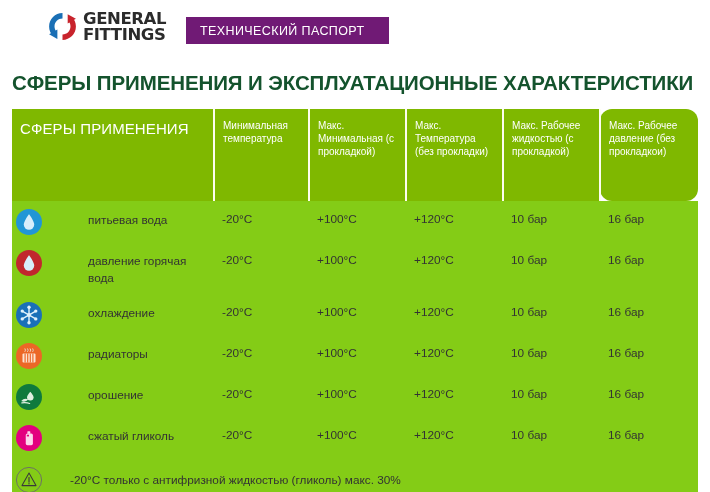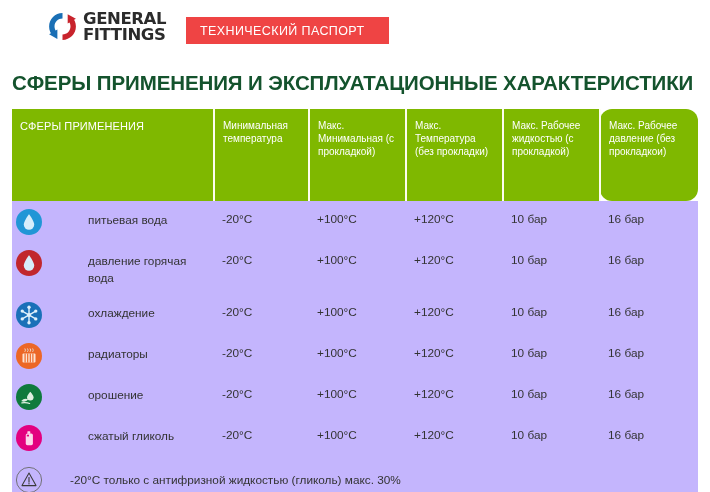--- a/index.html
+++ b/index.html
@@ -44,21 +44,21 @@
     font-size: 16.5px;
     letter-spacing: -0.4px;
     color: #2b2b2b;
   }
   .passport-bar {
     position: absolute;
     left: 186px;
     top: 17px;
     width: 203px;
     height: 27px;
-    background: #ef4444;
+    background: #701a75;
     display: flex;
     align-items: center;
   }
   .passport-bar span {
     color: #ffffff;
     font-size: 12.5px;
     letter-spacing: 0.4px;
     padding-left: 14px;
   }
 
@@ -91,25 +91,25 @@
     text-align: left;
     vertical-align: top;
     padding: 10px 7px 10px 8px;
     height: 92px;
     border-right: 2px solid #fdfdef;
     line-height: 1.32;
     box-sizing: border-box;
   }
   table.spec th:last-child { border-right: none; border-radius: 12px; }
   table.spec th.first-col {
-    font-size: 11px;
+    font-size: 15px;
     letter-spacing: 0.1px;
   }
   table.spec td {
-    background: #c4b5fd;
+    background: #84cc16;
     color: #333333;
     font-size: 11.8px;
     vertical-align: top;
     padding: 10px 7px 10px 8px;
     line-height: 1.45;
     box-sizing: border-box;
     height: 37px;
   }
   tr.data-row td.app-cell {
     padding: 0;

